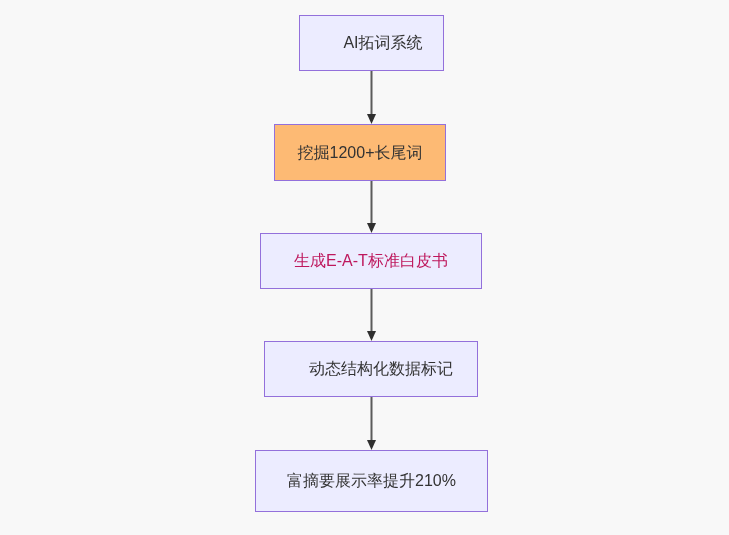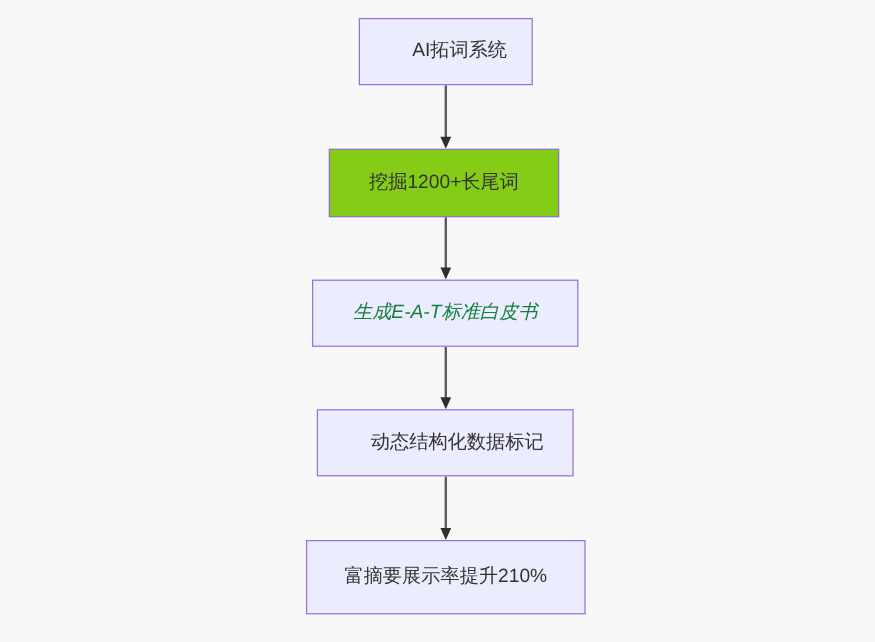--- a/index.html
+++ b/index.html
@@ -49,25 +49,25 @@
       <line x1="371.5" y1="181" x2="371.5" y2="225" stroke="#5b5b5b" stroke-width="2"></line>
       <path d="M367,223 L376,223 L371.5,233 Z" fill="#2f2f2f"></path>
       <line x1="371.5" y1="289" x2="371.5" y2="333" stroke="#5b5b5b" stroke-width="2"></line>
       <path d="M367,331 L376,331 L371.5,341 Z" fill="#2f2f2f"></path>
       <line x1="371.5" y1="397" x2="371.5" y2="442" stroke="#5b5b5b" stroke-width="2"></line>
       <path d="M367,440 L376,440 L371.5,450 Z" fill="#2f2f2f"></path>
     </svg>
 <div class="node" style="left: 299px; top: 15px; width: 145px; height: 56px; background: rgb(236, 236, 255); border-color: rgb(147, 112, 219); padding-left: 23px;">
     <span class="node-label" style="color: rgb(51, 51, 51);">AI拓词系统</span>
   </div>
-    <div class="node" style="left: 274px; top: 124px; width: 192px; height: 57px; background: #84cc16; border-color: rgb(147, 112, 219);">
+    <div class="node" style="left: 274px; top: 124px; width: 172px; height: 57px; background: #fdba74; border-color: rgb(147, 112, 219);">
     <span class="node-label" style="color: rgb(51, 51, 51);">挖掘1200+长尾词</span>
   </div>
     <div class="node" style="left: 260px; top: 233px; width: 222px; height: 56px; background: rgb(236, 236, 255); border-color: rgb(147, 112, 219);">
-    <span class="node-label" style="color: #15803d; font-style: italic;">生成E-A-T标准白皮书</span>
+    <span class="node-label" style="color: #be185d;">生成E-A-T标准白皮书</span>
   </div>
     <div class="node" style="left: 264px; top: 341px; width: 214px; height: 56px; background: rgb(236, 236, 255); border-color: rgb(147, 112, 219); padding-left: 20px;">
     <span class="node-label" style="color: rgb(51, 51, 51);">动态结构化数据标记</span>
   </div>
     <div class="node" style="left: 255px; top: 450px; width: 233px; height: 62px; background: rgb(236, 236, 255); border-color: rgb(147, 112, 219);">
     <span class="node-label" style="color: rgb(51, 51, 51);">富摘要展示率提升210%</span>
   </div>
   </div>
 
 </body></html>

